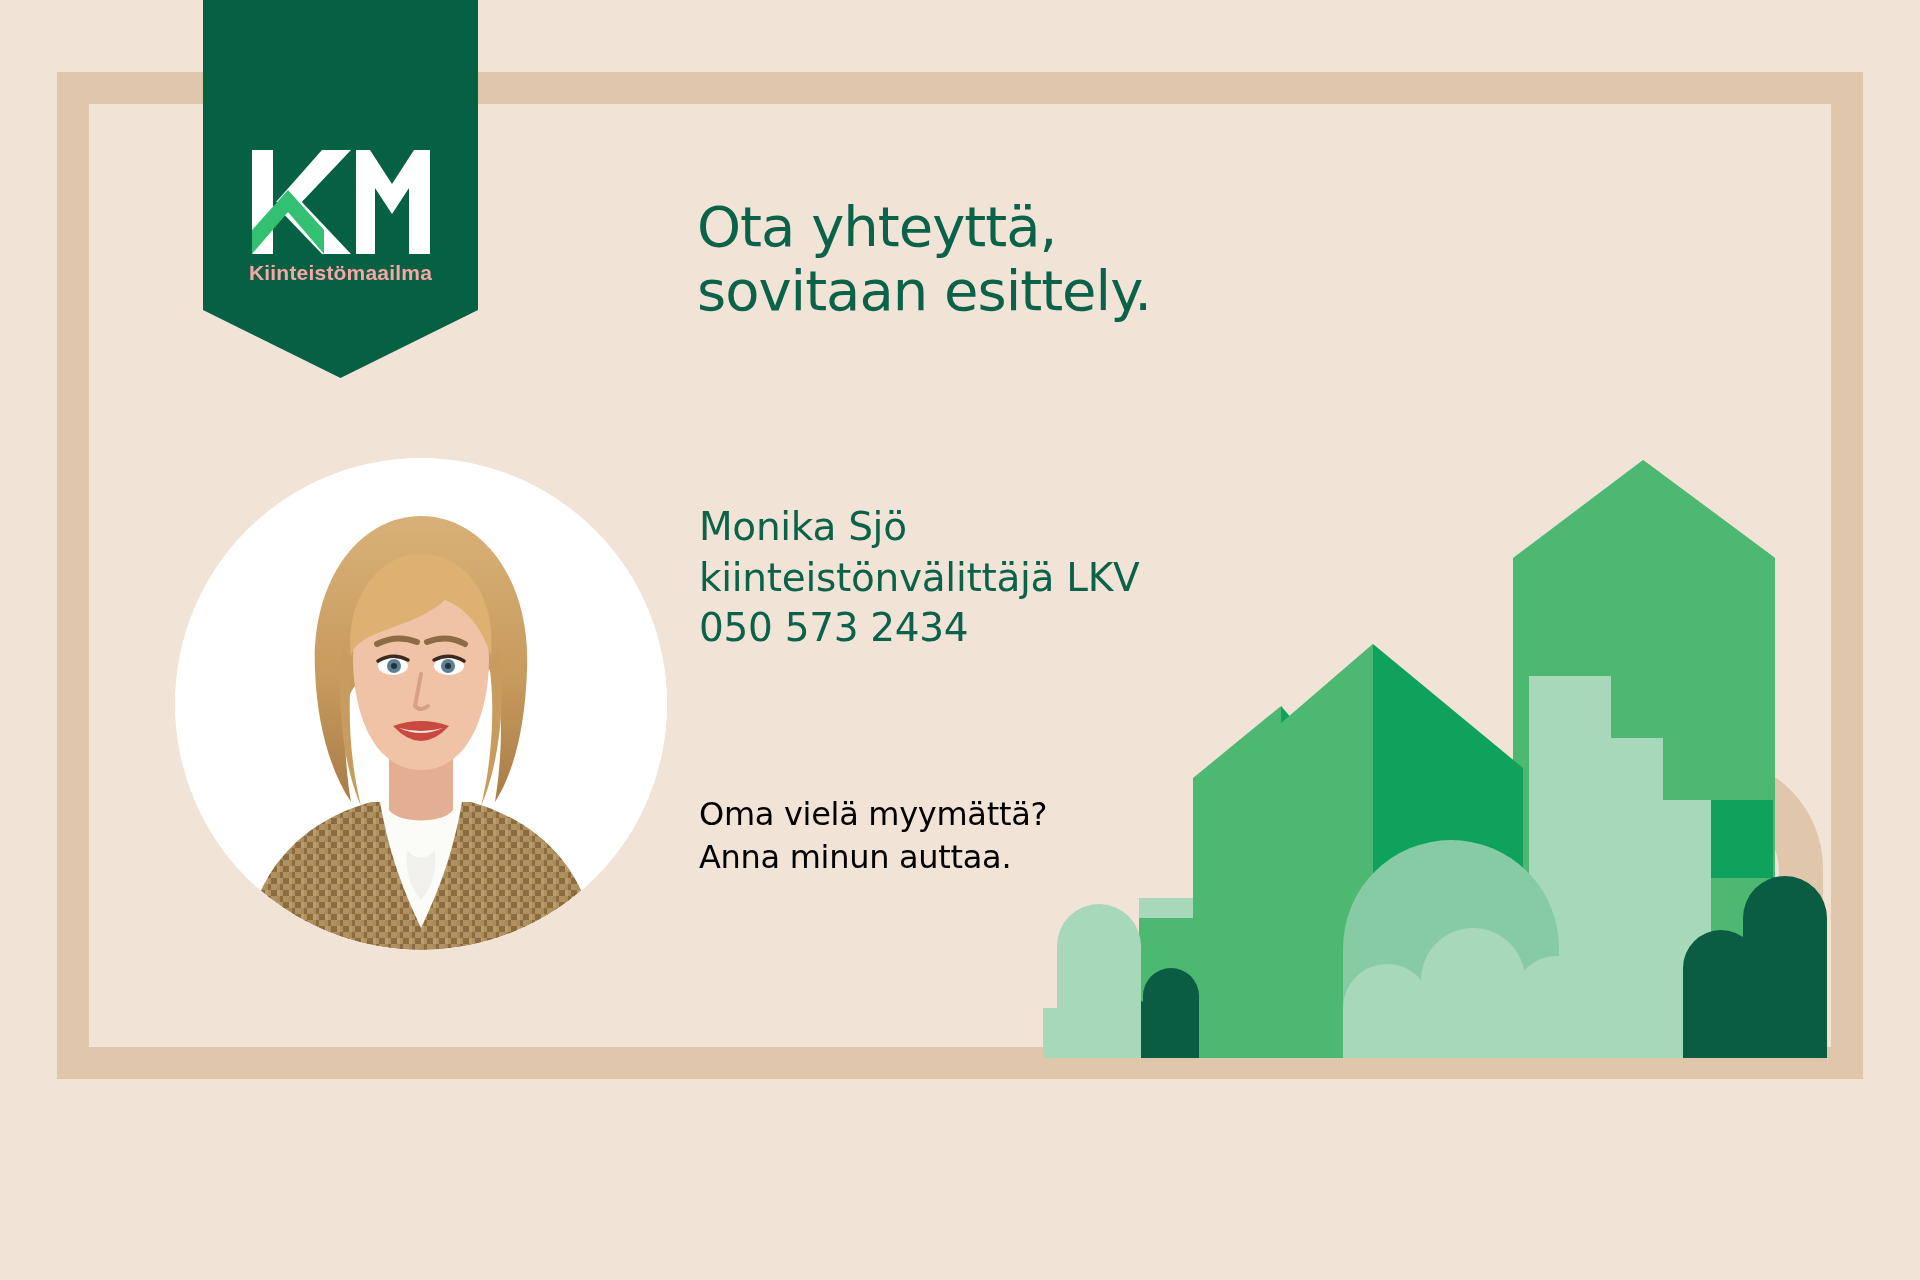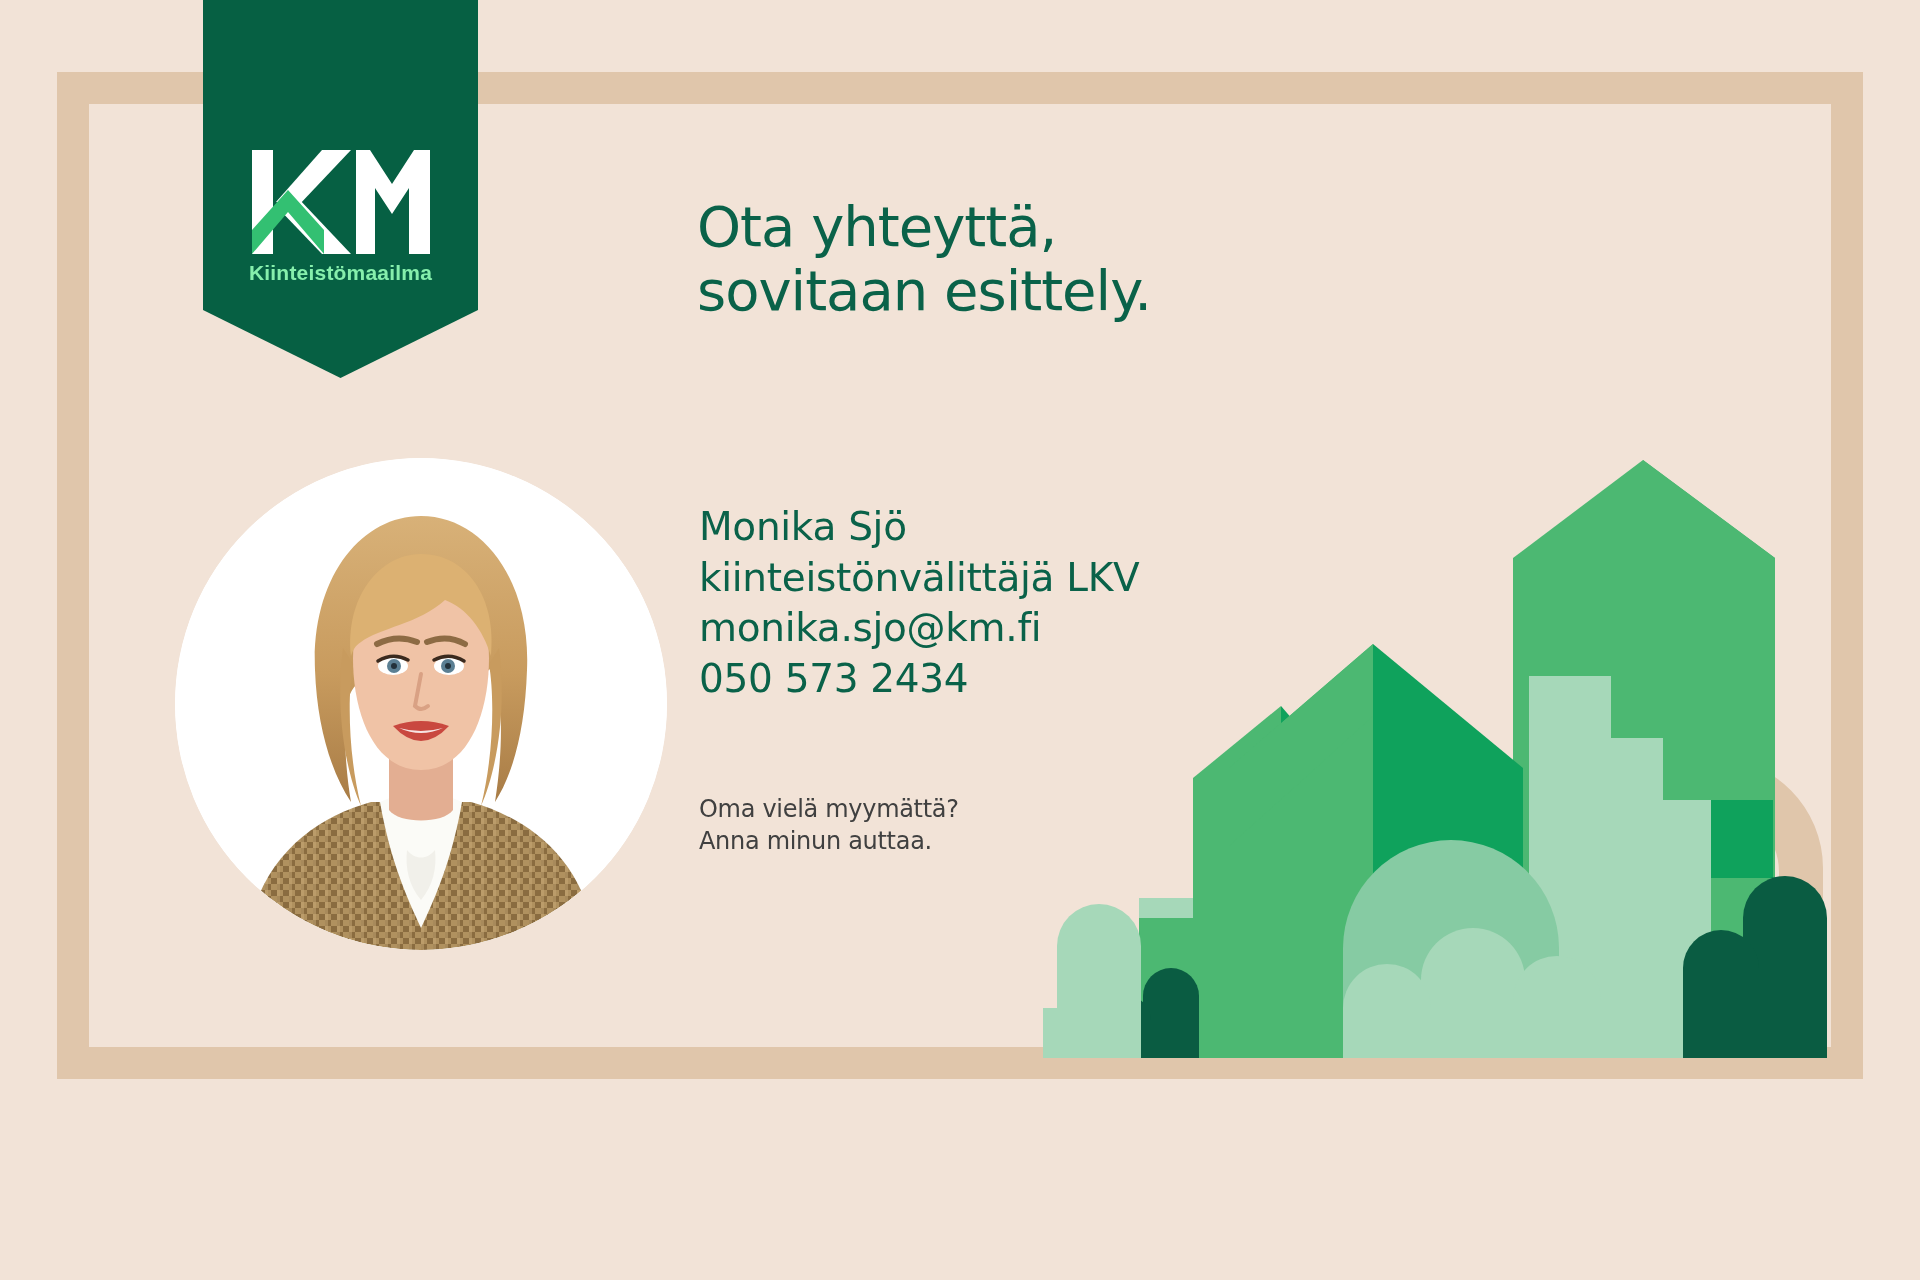--- a/index.html
+++ b/index.html
@@ -40,21 +40,21 @@
     z-index:5;
   }
   .logo-wrap{
     position:absolute;
     left:0; right:0; top:150px;
     display:flex; flex-direction:column; align-items:center;
   }
   .logo-km{ width:178px; height:104px; display:block;}
   .logo-word{
     margin-top:7px;
-    color:#86efac;
+    color:#fca5a5;
     font-size:21px;
     letter-spacing:.2px;
     font-weight:600;
     font-family:"Liberation Sans", sans-serif;
   }
   
   .headline{
     position:absolute;
     left:697px; top:195px;
     color:#0a6249;
@@ -72,22 +72,22 @@
     color:#0a6249;
     font-size:39px;
     line-height:1.30;
     font-family:"DejaVu Sans", sans-serif;
   }
   .contact .name{ font-weight:400; letter-spacing:-.3px;}
   .contact .line{ font-weight:400; letter-spacing:-.3px;}
   .cta{
     position:absolute;
     left:699px; top:793px;
-    color:#404040;
-    font-size:24px;
+    color:#000000;
+    font-size:32px;
     line-height:1.35;
     font-family:"DejaVu Sans", sans-serif;
     font-weight:400;
     letter-spacing:-.3px;
   }
   
   .portrait{
     position:absolute;
     left:175px; top:458px;
     width:492px; height:492px;
@@ -191,21 +191,20 @@
 
         <path d="M168 190 C160 250 170 312 186 348 C174 300 172 242 178 206 Z" fill="#c89b5e"></path>
         <path d="M324 190 C332 250 322 312 306 348 C318 300 320 242 314 206 Z" fill="#c89b5e"></path>
       </g>
     </svg>
   </div>
 
   <div class="contact">
     <div class="name">Monika Sjö</div>
     <div class="line">kiinteistönvälittäjä LKV</div>
-    <div class="line">monika.sjo@km.fi</div>
     <div class="line">050 573 2434</div>
   </div>
 
   <div class="cta">
     <div>Oma vielä myymättä?</div>
     <div>Anna minun auttaa.</div>
   </div>
 
   <div class="illus">
     <svg width="820" height="610" viewBox="0 0 820 610" aria-hidden="true">

